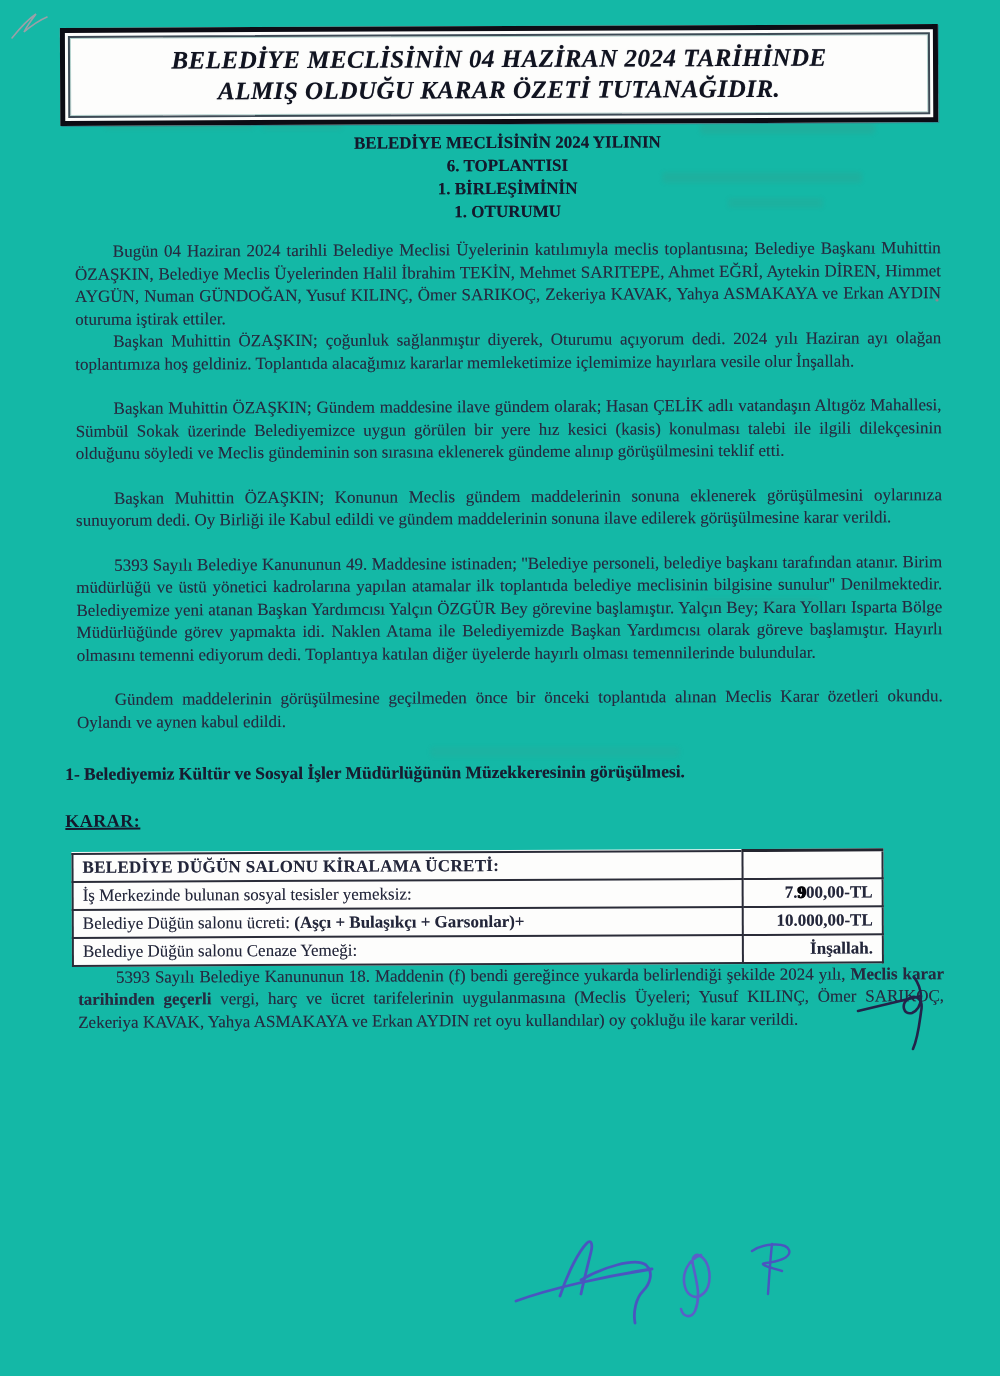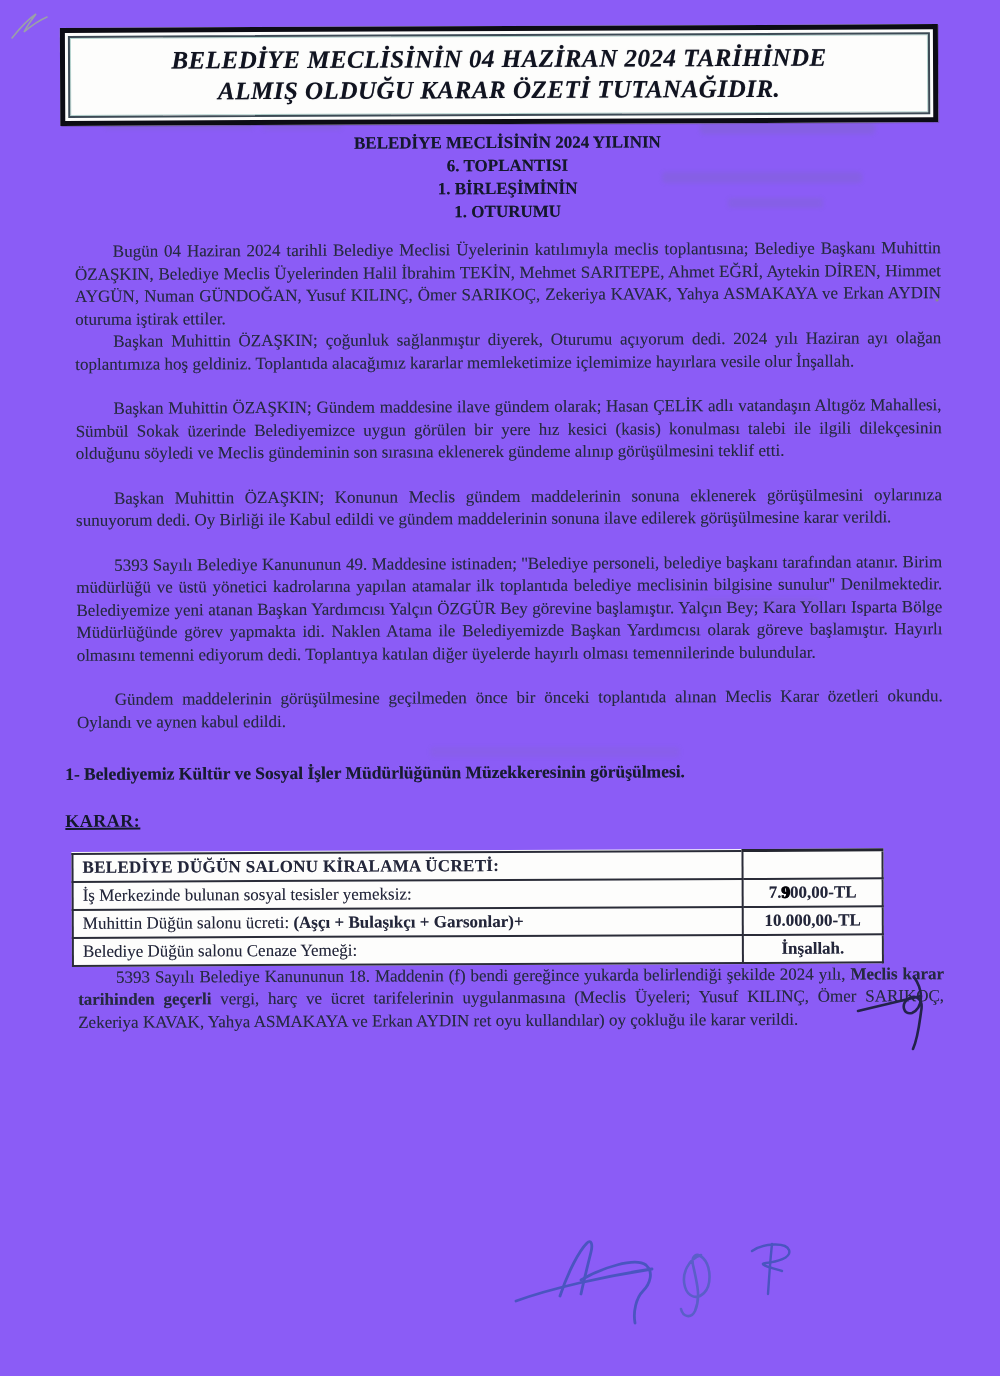--- a/index.html
+++ b/index.html
@@ -1,20 +1,20 @@
 <!DOCTYPE html>
 <html><head>
 <meta charset="utf-8">
 <style>
   html,body{margin:0;padding:0;background:#e8e8e6;}
   .page{
     position:relative;
     width:1000px;height:1376px;
     margin:0 auto;
-    background:#8b5cf6;
+    background:#14b8a6;
     font-family:"Liberation Serif", serif;
     color:#23263a;
     overflow:hidden;
   }
   .content{
     position:absolute;
     left:76px; right:58px; top:0;
     transform:rotate(-0.25deg);
   }
   
@@ -91,21 +91,21 @@
     text-shadow:0 0 .5px rgba(35,38,58,.4);
   }
   td.fee-header{
     font-weight:bold;
     font-size:18px;
     letter-spacing:.3px;
     border-top:3px solid #23252f;
   }
   td.fee-value{
     width:120px;
-    text-align:center;
+    text-align:right;
     font-weight:bold;
     white-space:nowrap;
   }
   .ow-digit{
     font-weight:900;
     color:#05050a;
     text-shadow:.8px 0 0 #05050a, -.8px 0 0 #05050a, 0 .5px 0 #05050a;
   }
   .closing{margin-top:38px;}
   
@@ -166,21 +166,21 @@
         <tbody>
           <tr>
             <td class="fee-header">BELEDİYE DÜĞÜN SALONU KİRALAMA ÜCRETİ:</td>
             <td class="fee-value" style="border-top:3px solid #23252f;"></td>
           </tr>
           <tr>
             <td>İş Merkezinde bulunan sosyal tesisler yemeksiz:</td>
             <td class="fee-value"><span>7.</span><span class="ow-digit">9</span><span>00,00-TL</span></td>
           </tr>
           <tr>
-            <td><span>Muhittin Düğün salonu ücreti:  </span><b>(Aşçı + Bulaşıkçı + Garsonlar)+</b></td>
+            <td><span>Belediye Düğün salonu ücreti:  </span><b>(Aşçı + Bulaşıkçı + Garsonlar)+</b></td>
             <td class="fee-value">10.000,00-TL</td>
           </tr>
           <tr>
             <td>Belediye Düğün salonu Cenaze Yemeği:</td>
             <td class="fee-value">İnşallah.</td>
           </tr>
         </tbody>
       </table>
 
       <p class="closing"><span>5393 Sayılı Belediye Kanununun 18. Maddenin (f) bendi gereğince yukarda belirlendiği şekilde 2024 yılı, </span><b>Meclis karar tarihinden geçerli</b><span> vergi, harç ve ücret tarifelerinin uygulanmasına (Meclis Üyeleri; Yusuf KILINÇ, Ömer SARIKOÇ, Zekeriya KAVAK, Yahya ASMAKAYA ve Erkan AYDIN ret oyu kullandılar) oy çokluğu ile karar verildi.</span></p>

